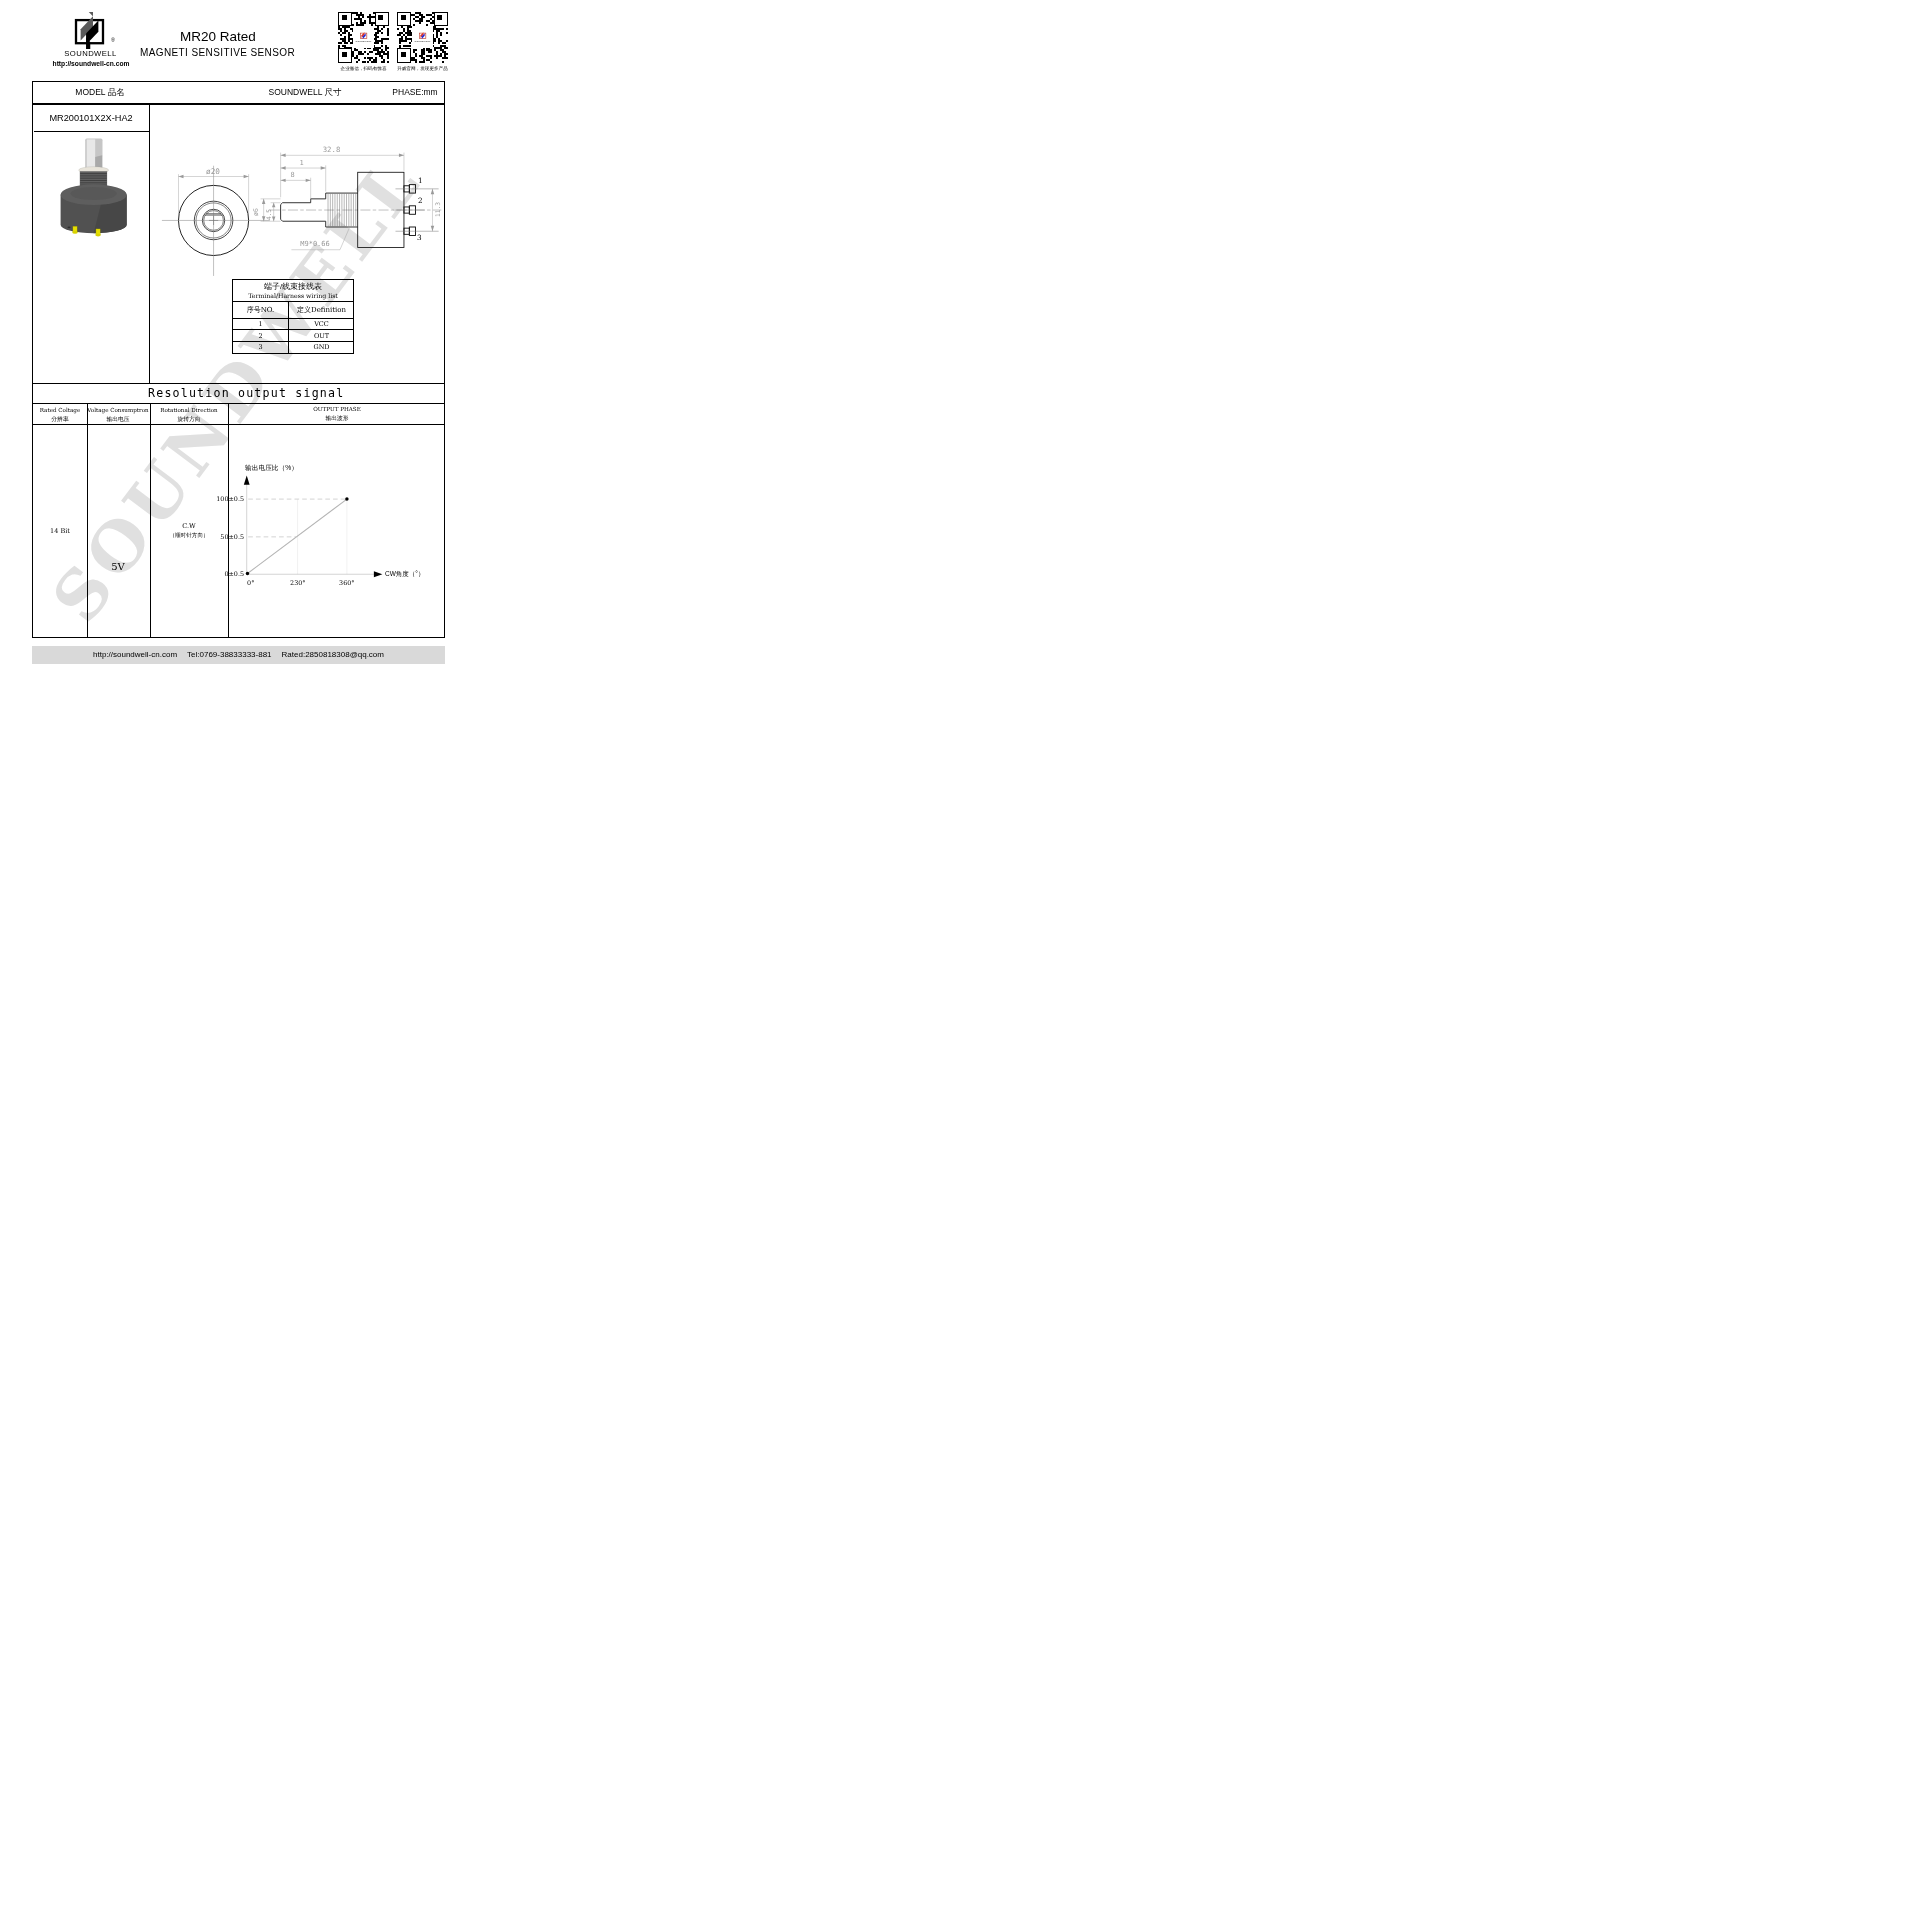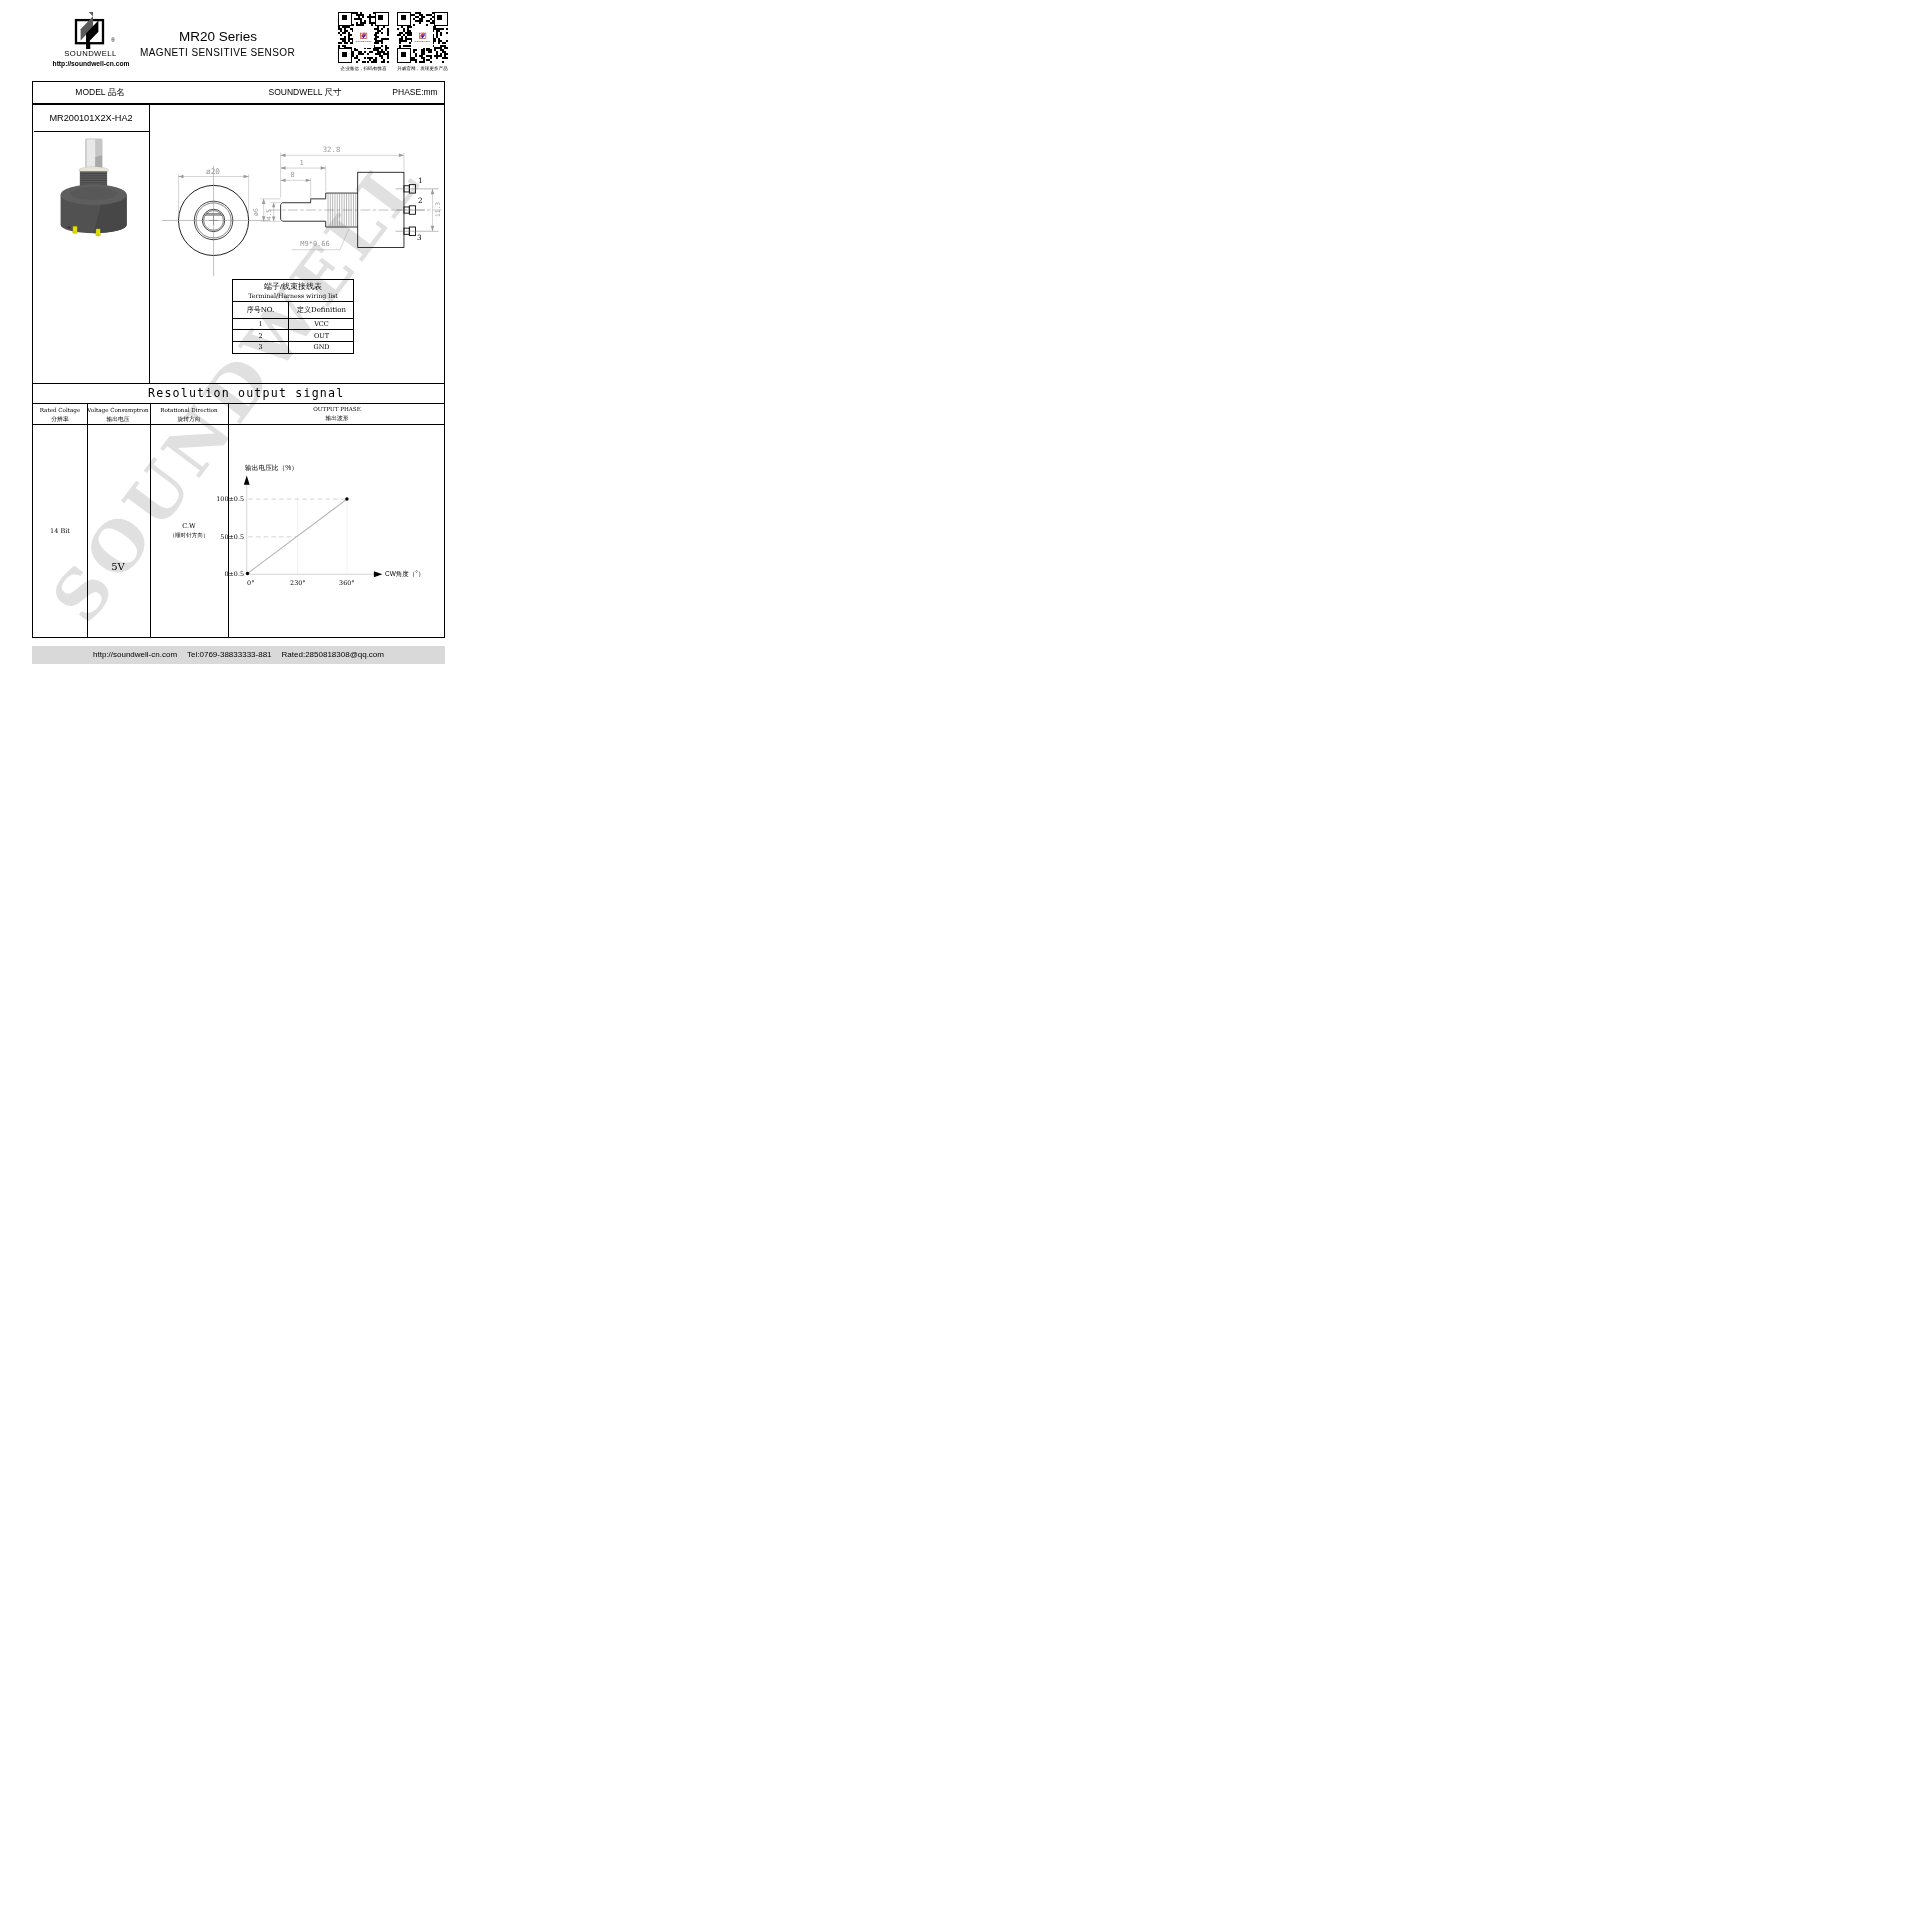--- a/index.html
+++ b/index.html
@@ -54,21 +54,21 @@
       <polygon points="27,74 27,45 59,11 59,40" fill="#5a5a5a"></polygon>
       <polygon points="73,22 73,51 41,85 41,56" fill="#000"></polygon>
       <polygon points="41,85 41,66 52,78 52,96 41,96" fill="#000"></polygon>
       <polygon points="59,11 48,0 59,0" fill="#5a5a5a"></polygon>
     </svg>
   </div>
   <div class="abs z2" style="left:111px;top:37px;font-size:5.4px;">®</div>
   <div class="abs z2 ctr" style="left:58px;top:49px;width:65px;font-size:7.7px;letter-spacing:0.4px;">SOUNDWELL</div>
   <div class="abs z2 ctr" style="left:43px;top:60px;width:96px;font-size:6.7px;font-weight:600;">http://soundwell-cn.com</div>
 
-  <div class="abs z2 ctr" style="left:141px;top:28.5px;width:154px;font-size:13.5px;">MR20 Series</div>
+  <div class="abs z2 ctr" style="left:141px;top:28.5px;width:154px;font-size:13.5px;">MR20 Rated</div>
   <div class="abs z2 ctr" style="left:127px;top:47px;width:181px;font-size:10px;letter-spacing:0.4px;">MAGNETI SENSITIVE SENSOR</div>
 
   <div class="qr z2" style="left:338px;top:11.6px;">
     <div class="qr-mods">
         <div style="position: absolute; background: rgb(0, 0, 0); left: 14.2px; top: 0px; width: 2.1px; height: 2.1px;"></div>
         <div style="position: absolute; background: rgb(0, 0, 0); left: 16.3px; top: 0px; width: 2.1px; height: 2.1px;"></div>
         <div style="position: absolute; background: rgb(0, 0, 0); left: 18.3px; top: 0px; width: 2.1px; height: 2.1px;"></div>
         <div style="position: absolute; background: rgb(0, 0, 0); left: 22.4px; top: 0px; width: 2.1px; height: 2.1px;"></div>
         <div style="position: absolute; background: rgb(0, 0, 0); left: 35px; top: 0px; width: 2.1px; height: 2.1px;"></div>
         <div style="position: absolute; background: rgb(0, 0, 0); left: 18.3px; top: 2px; width: 2.1px; height: 2.1px;"></div>

